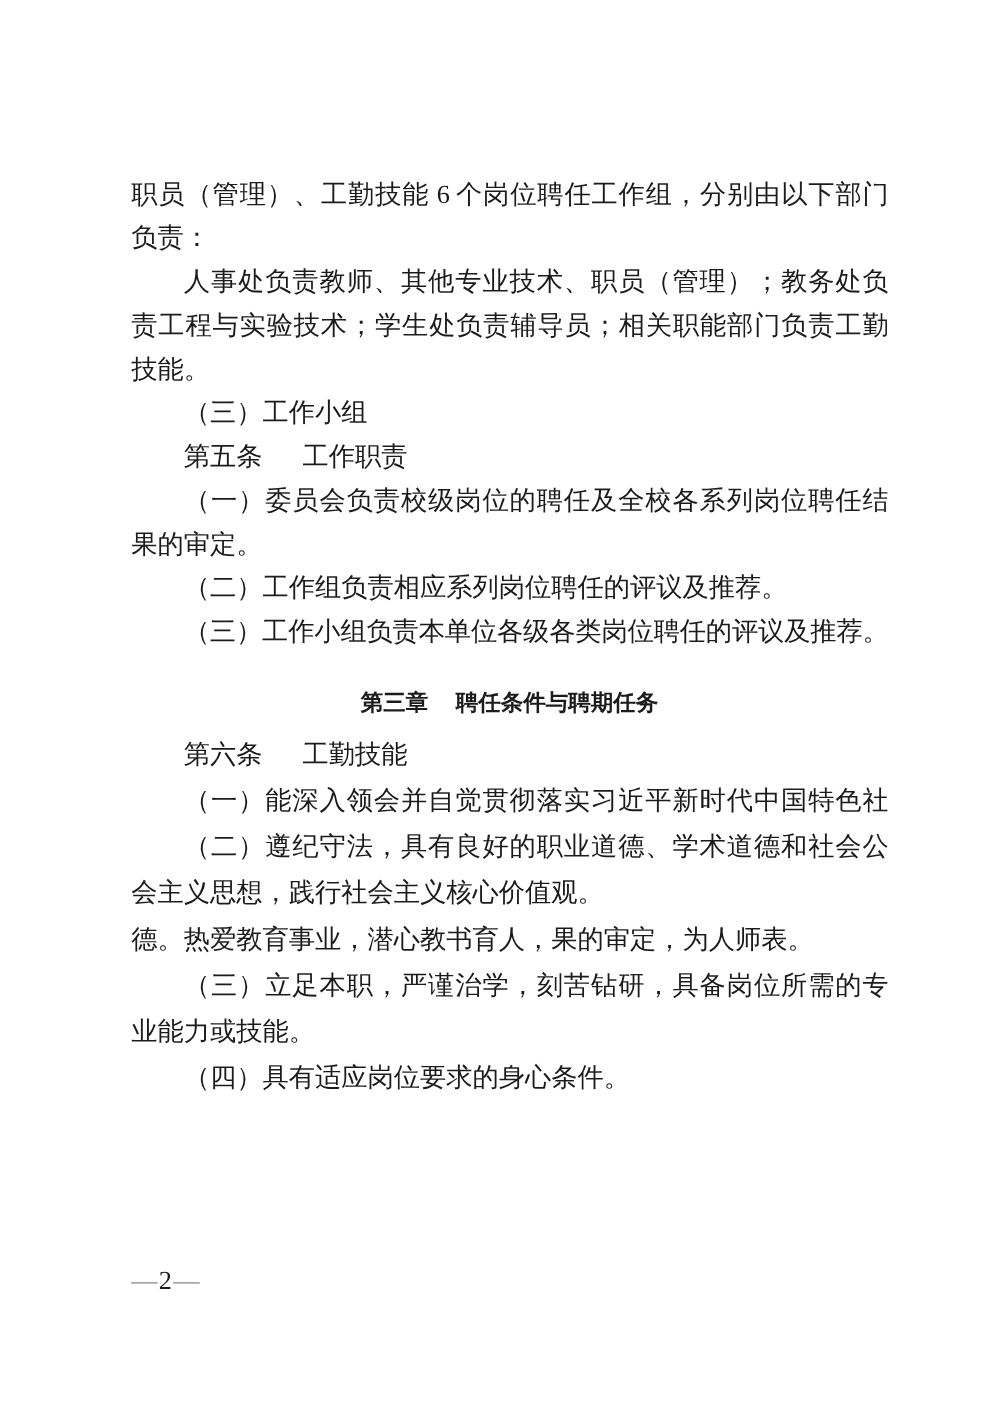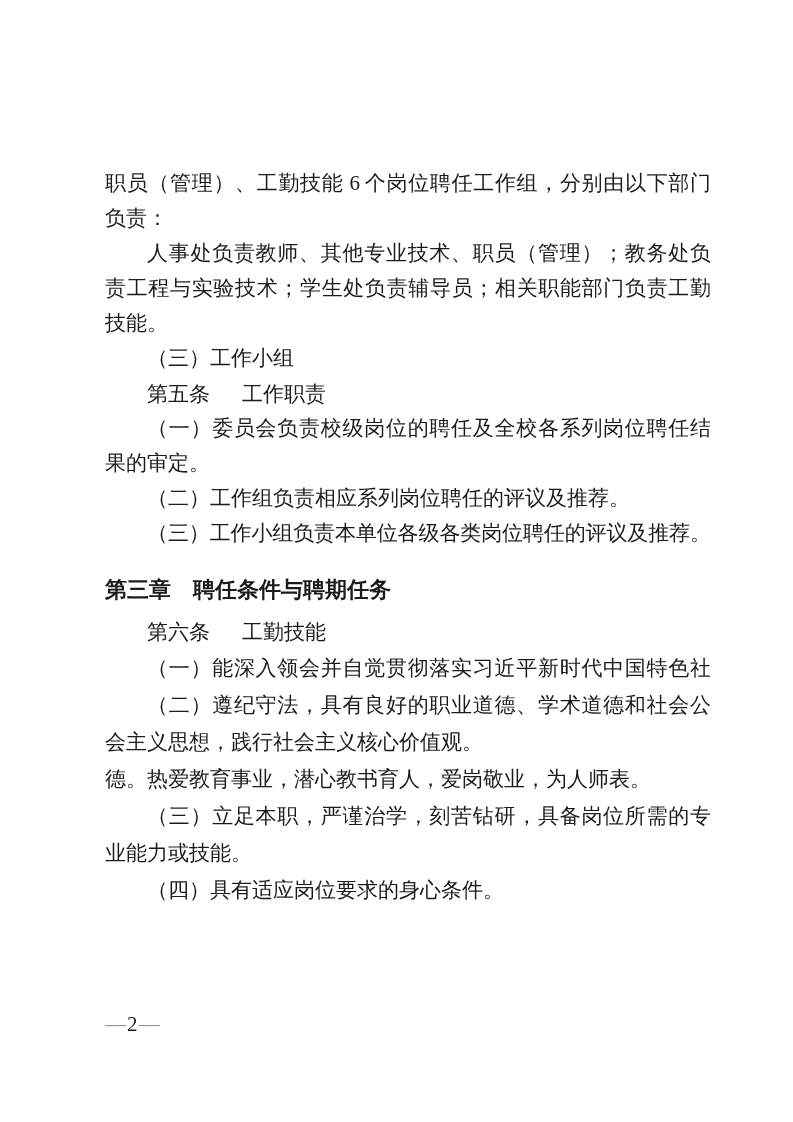--- a/index.html
+++ b/index.html
@@ -8,21 +8,21 @@
     width: 793px;
     height: 1122px;
     background: #ffffff;
     overflow: hidden;
     font-family: "Liberation Serif", "DejaVu Serif", serif;
     color: #1b1b1b;
   }
   .text-block {
     position: absolute;
     left: 105px;
-    top: 166px;
+    top: 138px;
     width: 605px;
     font-size: 21px;
   }
   .line {
     height: 35px;
     line-height: 35px;
     overflow: hidden;
     white-space: nowrap;
   }
   .line.lb {            
@@ -38,23 +38,23 @@
   .indent { padding-left: 42px; }   
   .term {                            
     font-weight: normal;
     font-family: "Liberation Sans", "DejaVu Sans", sans-serif;
   }
   .term + .rest { margin-left: 32px; }
   .chapter {                         
     margin-top: 16px;
     height: 46px;
     line-height: 46px;
-    text-align: left;
+    text-align: center;
     font-weight: bold;
-    font-size: 22px;
+    font-size: 18px;
     font-family: "Liberation Sans", "DejaVu Sans", sans-serif;
   }
   .chapter .chapter-title { margin-left: 22px; }
   .footer {
     position: absolute;
     left: 105px;
     top: 1011px;
     height: 26px;
     line-height: 26px;
     font-size: 21px;
@@ -85,21 +85,21 @@
     <div class="chapter">
       <span class="chapter-number">第三章</span><span class="chapter-title">聘任条件与聘期任务</span>
     </div>
 
     <div class="line lb indent">
       <span class="term">第六条</span><span class="rest">工勤技能</span>
     </div>
     <div class="line lb indent full">（一）能深入领会并自觉贯彻落实习近平新时代中国特色社</div>
     <div class="line lb indent full">（二）遵纪守法，具有良好的职业道德、学术道德和社会公</div>
     <div class="line lb">会主义思想，践行社会主义核心价值观。</div>
-    <div class="line lb">德。热爱教育事业，潜心教书育人，爱岗敬业，为人师表。</div>
+    <div class="line lb">德。热爱教育事业，潜心教书育人，果的审定，为人师表。</div>
     <div class="line lb indent full">（三）立足本职，严谨治学，刻苦钻研，具备岗位所需的专</div>
     <div class="line lb">业能力或技能。</div>
     <div class="line lb indent">（四）具有适应岗位要求的身心条件。</div>
 
   </div>
 
   <div class="footer">
     <span class="dash">—</span><span class="num">2</span><span class="dash">—</span>
   </div>
 </div>

